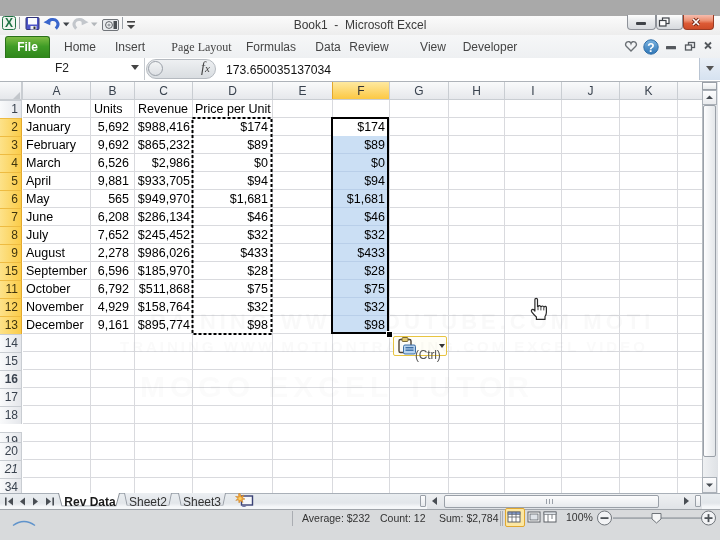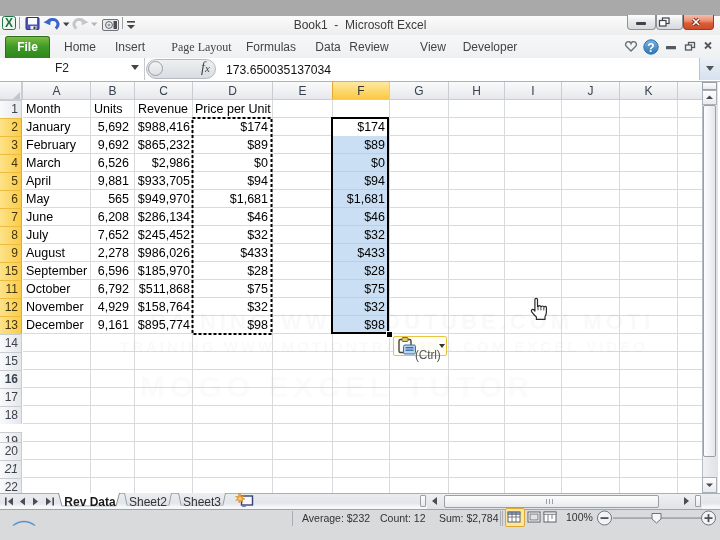--- a/index.html
+++ b/index.html
@@ -190,21 +190,21 @@
 <div class="abs rowhdr" style="top:388px;height:18px;line-height:17px;">17</div>
 <div class="abs hline" style="top:423px;"></div>
 <div class="abs rowhdr" style="top:406px;height:18px;line-height:17px;">18</div>
 <div class="abs hline" style="top:441px;"></div>
 <div class="abs rowhdr" style="top:432px;height:18px;line-height:17px;">19</div>
 <div class="abs hline" style="top:459px;"></div>
 <div class="abs rowhdr" style="top:442px;height:18px;line-height:17px;">20</div>
 <div class="abs hline" style="top:477px;"></div>
 <div class="abs rowhdr" style="top:460px;height:18px;line-height:17px;font-style:italic;">21</div>
 <div class="abs hline" style="top:495px;"></div>
-<div class="abs rowhdr" style="top:478px;height:18px;line-height:17px;">22</div>
+<div class="abs rowhdr" style="top:478px;height:18px;line-height:17px;">34</div>
 <div class="abs cell" style="left:26px;top:100px;">Month</div>
 <div class="abs cell" style="left:94px;top:100px;">Units</div>
 <div class="abs cell" style="left:138px;top:100px;">Revenue</div>
 <div class="abs cell" style="left:195px;top:100px;">Price per Unit</div>
 <div class="abs cell" style="left:26px;top:118px;">January</div>
 <div class="abs cell num" style="left:90px;top:118px;width:39px;">5,692</div>
 <div class="abs cell num" style="left:134px;top:118px;width:56px;">$988,416</div>
 <div class="abs cell num" style="left:192px;top:118px;width:76px;">$174</div>
 <div class="abs cell num" style="left:333px;top:118px;width:52px;">$174</div>
 <div class="abs cell" style="left:26px;top:136px;">February</div>

